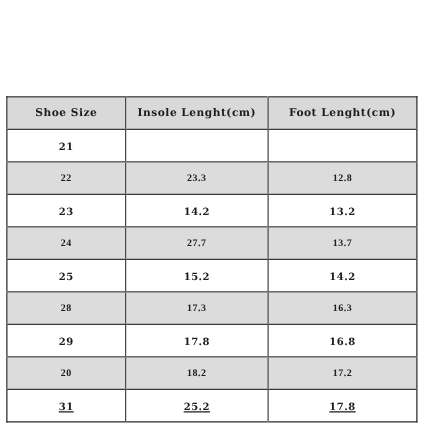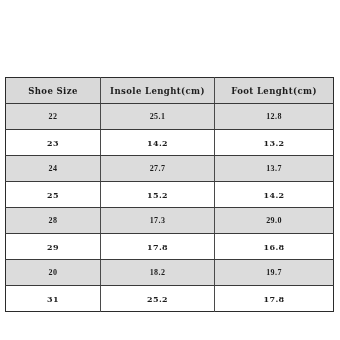--- a/index.html
+++ b/index.html
@@ -47,20 +47,21 @@
     letter-spacing: 0.4px;
     white-space: nowrap;
     overflow: hidden;
   }
   #size-chart-table th:first-child,
   #size-chart-table td:first-child {
     border-left: none;
   }
   #size-chart-table tr:last-child td {
     border-bottom: none;
+    text-decoration: underline;
   }
 
   .header-row th {
     background: #d9d9d9;
     font-size: 8.5px;
     letter-spacing: 0.7px;
     border-bottom: 1px solid #2b2b2b;
   }
   .data-row td {
     font-size: 8px;
@@ -82,54 +83,59 @@
       <col class="c-foot">
     </colgroup>
     <thead>
       <tr class="header-row">
         <th>Shoe Size</th>
         <th>Insole Lenght(cm)</th>
         <th>Foot Lenght(cm)</th>
       </tr>
     </thead>
     <tbody id="table-body">
+        <tr class="data-row row-white">
+          <td class="cell-size">21</td>
+          <td></td>
+          <td></td>
+        </tr>
         <tr class="data-row row-gray">
           <td class="cell-size">22</td>
-          <td>25.1</td>
+          <td>23.3</td>
           <td>12.8</td>
         </tr>
         <tr class="data-row row-white">
           <td class="cell-size">23</td>
           <td>14.2</td>
           <td>13.2</td>
         </tr>
         <tr class="data-row row-gray">
           <td class="cell-size">24</td>
           <td>27.7</td>
           <td>13.7</td>
         </tr>
         <tr class="data-row row-white">
           <td class="cell-size">25</td>
           <td>15.2</td>
           <td>14.2</td>
         </tr>
         <tr class="data-row row-gray">
           <td class="cell-size">28</td>
           <td>17.3</td>
-          <td>29.0</td>
+          <td>16.3</td>
         </tr>
         <tr class="data-row row-white">
           <td class="cell-size">29</td>
           <td>17.8</td>
           <td>16.8</td>
         </tr>
         <tr class="data-row row-gray">
           <td class="cell-size">20</td>
           <td>18.2</td>
-          <td>19.7</td>
+          <td>17.2</td>
         </tr>
         <tr class="data-row row-white">
           <td class="cell-size">31</td>
           <td>25.2</td>
           <td>17.8</td>
         </tr>
       </tbody>
   </table>
 </div>
 

